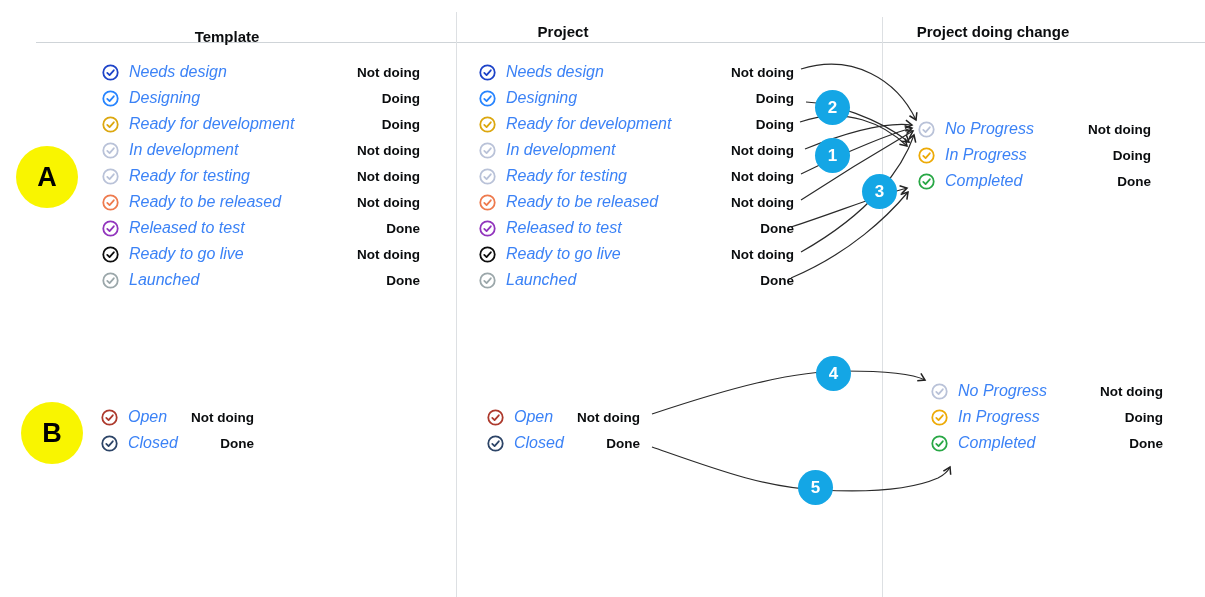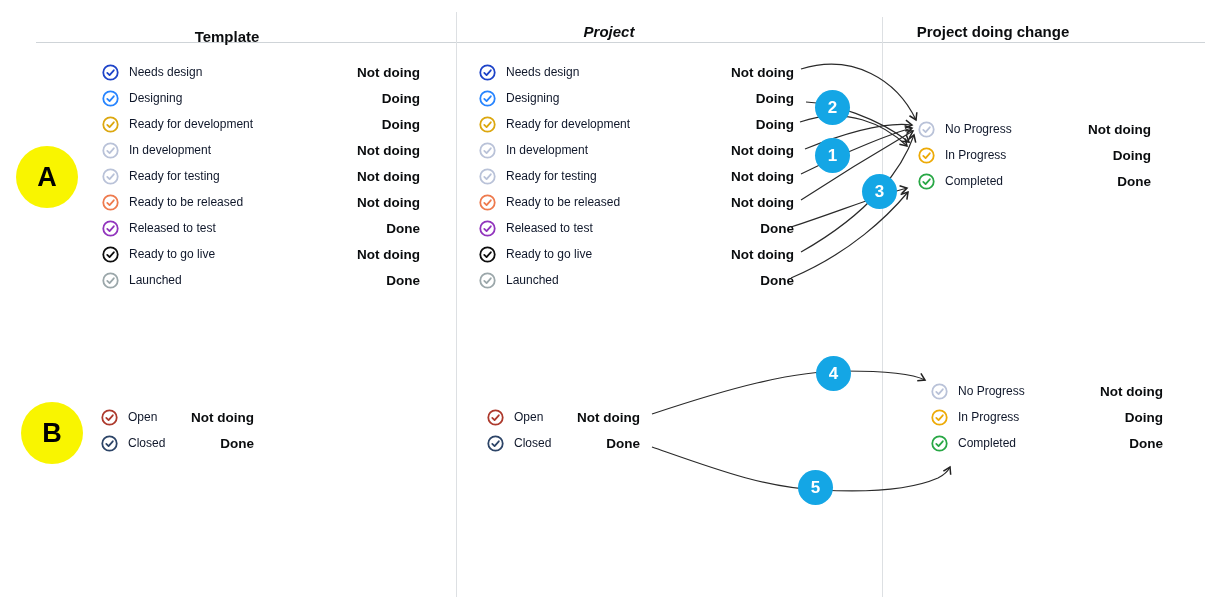--- a/index.html
+++ b/index.html
@@ -7,21 +7,21 @@
     position:relative;width:1205px;height:597px;background:#fff;overflow:hidden;
     font-family:"Liberation Sans","DejaVu Sans",sans-serif;color:#16191d;
   }
   .col-head{position:absolute;transform:translateX(-50%);font-weight:700;font-size:15px;color:#0b0d0f;white-space:nowrap;}
   .hr{position:absolute;height:1px;background:#cfd4d8;}
   .vr{position:absolute;width:1px;background:#dde0e3;}
   .col{position:absolute;}
   .row{height:26px;display:flex;align-items:center;}
   .icon{width:17px;height:17px;flex:0 0 17px;margin-right:10px;display:inline-block;}
   .icon svg{width:17px;height:17px;display:block;}
-  .label{font-size:12px;color:#0f172a;white-space:nowrap;}
+  .label{font-size:16px;color:#3b82f6;white-space:nowrap;font-style:italic;}
   .status{margin-left:auto;font-weight:700;font-size:13.5px;color:#0a0c0e;white-space:nowrap;}
   .badge{
     position:absolute;width:62px;height:62px;border-radius:50%;background:#f9f500;
     display:flex;align-items:center;justify-content:center;
     font-weight:800;font-size:27px;color:#000;
   }
   .num{
     position:absolute;width:35px;height:35px;border-radius:50%;background:#14a6e5;
     display:flex;align-items:center;justify-content:center;
     font-weight:800;font-size:17px;color:#fff;z-index:3;
@@ -38,21 +38,21 @@
   <svg id="defs-holder" aria-hidden="true">
     <defs>
       <symbol id="chk" viewBox="0 0 20 20">
         <circle cx="10" cy="10" r="8.5" fill="none" stroke="currentColor" stroke-width="2.1"></circle>
         <path d="M6.2,10.5 L8.9,13 L13.9,7.4" fill="none" stroke="currentColor" stroke-width="2.1" stroke-linecap="round" stroke-linejoin="round"></path>
       </symbol>
     </defs>
   </svg>
 
   <div class="col-head" style="left:227px;top:8px;margin-top:20px;">Template</div>
-  <div class="col-head" style="left:609px;top:23px;font-style:italic;">Project</div>
+  <div class="col-head" style="left:563px;top:23px;">Project</div>
   <div class="col-head" style="left:993px;top:23px;">Project doing change</div>
 
   <div class="hr" style="left:36px;right:0;top:42px;"></div>
   <div class="vr" style="left:456px;top:12px;bottom:0;"></div>
   <div class="vr" style="left:882px;top:17px;bottom:0;"></div>
 
   <div class="badge" style="left:16px;top:146px;">A</div>
   <div class="badge" style="left:21px;top:402px;">B</div>
 
   <svg id="arrows" width="1205" height="597" viewBox="0 0 1205 597">

